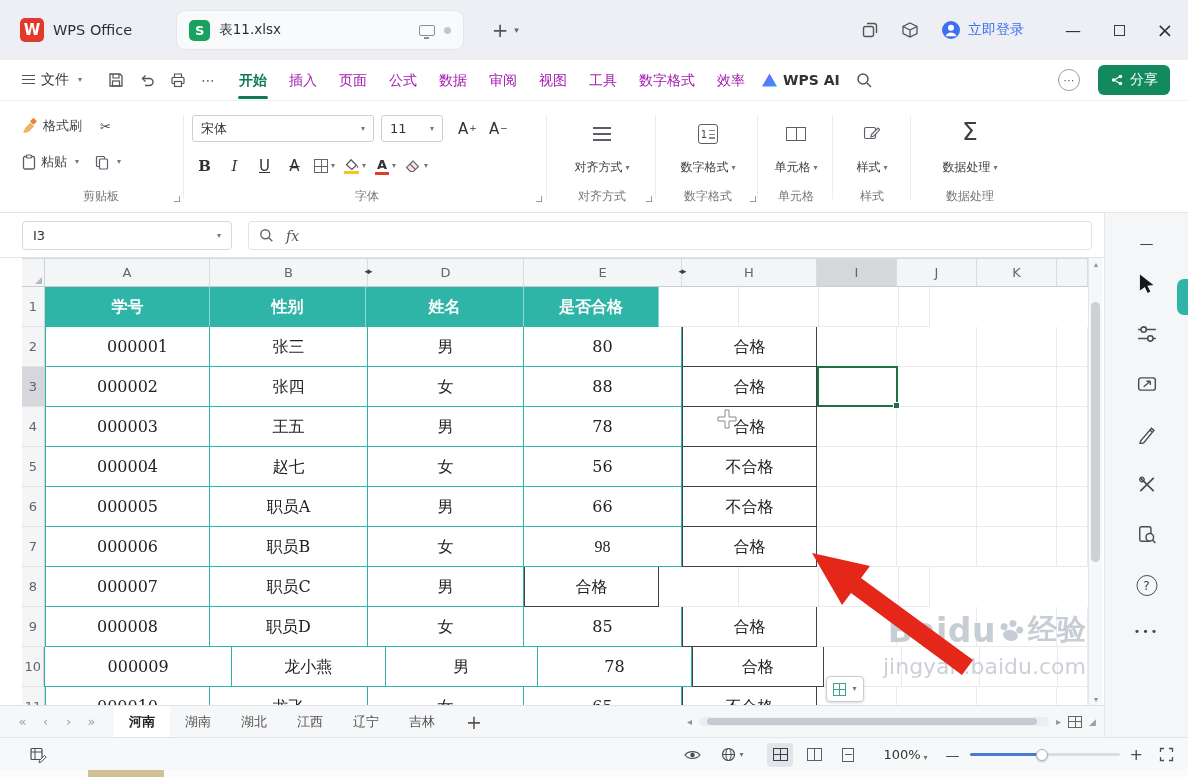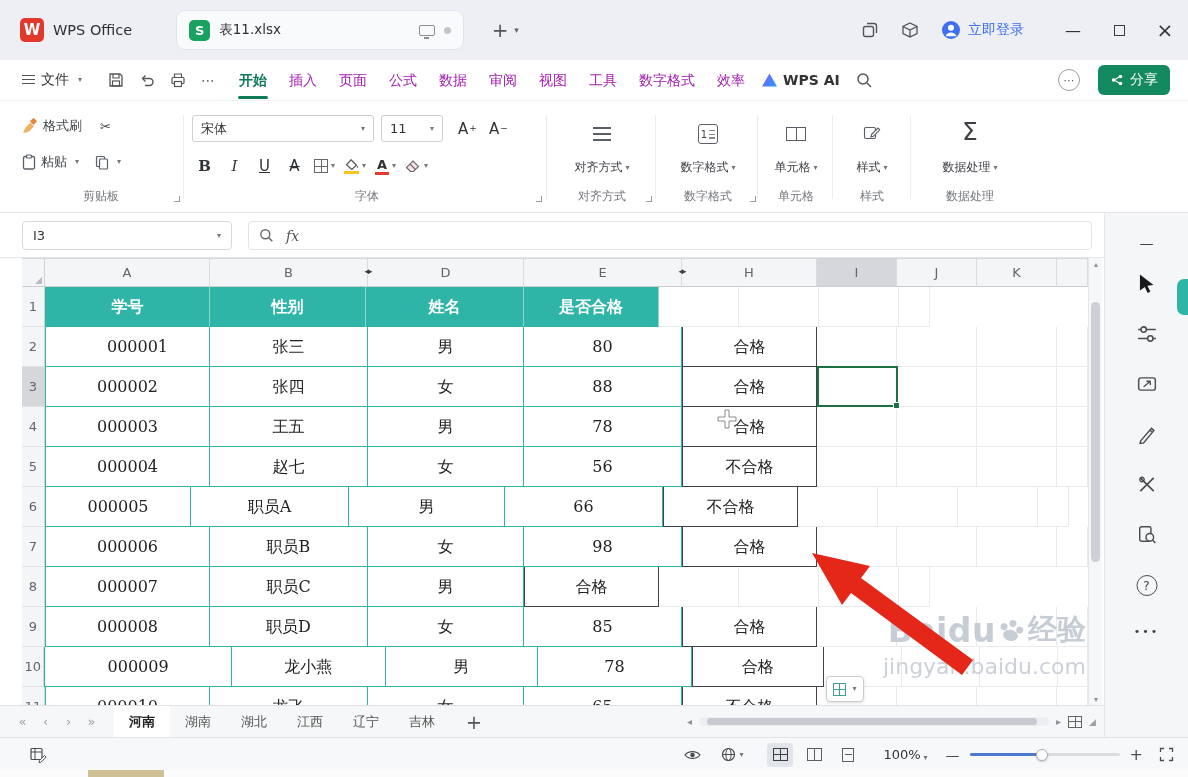--- a/index.html
+++ b/index.html
@@ -496,36 +496,36 @@
         <div class="cell tcell" style="width: 156px;">女</div>
         <div class="cell tcell" style="width: 158px;">56</div>
         <div class="cell tcell hcol" style="width: 135px;">不合格</div>
         <div class="cell ecell" style="width: 80px;"></div>
         <div class="cell ecell" style="width: 80px;"></div>
         <div class="cell ecell" style="width: 80px;"></div>
         <div class="cell ecell" style="width: 31px;"></div>
       </div>
       <div class="grow">
         <div class="rh">6</div>
-        <div class="cell tcell firstcol" style="width: 146px;">000005</div>
+        <div class="cell tcell firstcol" style="width: 165px;">000005</div>
         <div class="cell tcell" style="width: 158px;">职员A</div>
         <div class="cell tcell" style="width: 156px;">男</div>
         <div class="cell tcell" style="width: 158px;">66</div>
         <div class="cell tcell hcol" style="width: 135px;">不合格</div>
         <div class="cell ecell" style="width: 80px;"></div>
         <div class="cell ecell" style="width: 80px;"></div>
         <div class="cell ecell" style="width: 80px;"></div>
         <div class="cell ecell" style="width: 31px;"></div>
       </div>
       <div class="grow">
         <div class="rh">7</div>
         <div class="cell tcell firstcol" style="width: 165px;">000006</div>
         <div class="cell tcell" style="width: 158px;">职员B</div>
         <div class="cell tcell" style="width: 156px;">女</div>
-        <div class="cell tcell" style="width: 158px;">98</div>
+        <div class="cell tcell" style="width: 158px; font-family: Liberation Serif, serif;">98</div>
         <div class="cell tcell hcol" style="width: 135px;">合格</div>
         <div class="cell ecell" style="width: 80px;"></div>
         <div class="cell ecell" style="width: 80px;"></div>
         <div class="cell ecell" style="width: 80px;"></div>
         <div class="cell ecell" style="width: 31px;"></div>
       </div>
       <div class="grow">
         <div class="rh">8</div>
         <div class="cell tcell firstcol" style="width: 165px;">000007</div>
         <div class="cell tcell" style="width: 158px;">职员C</div>

